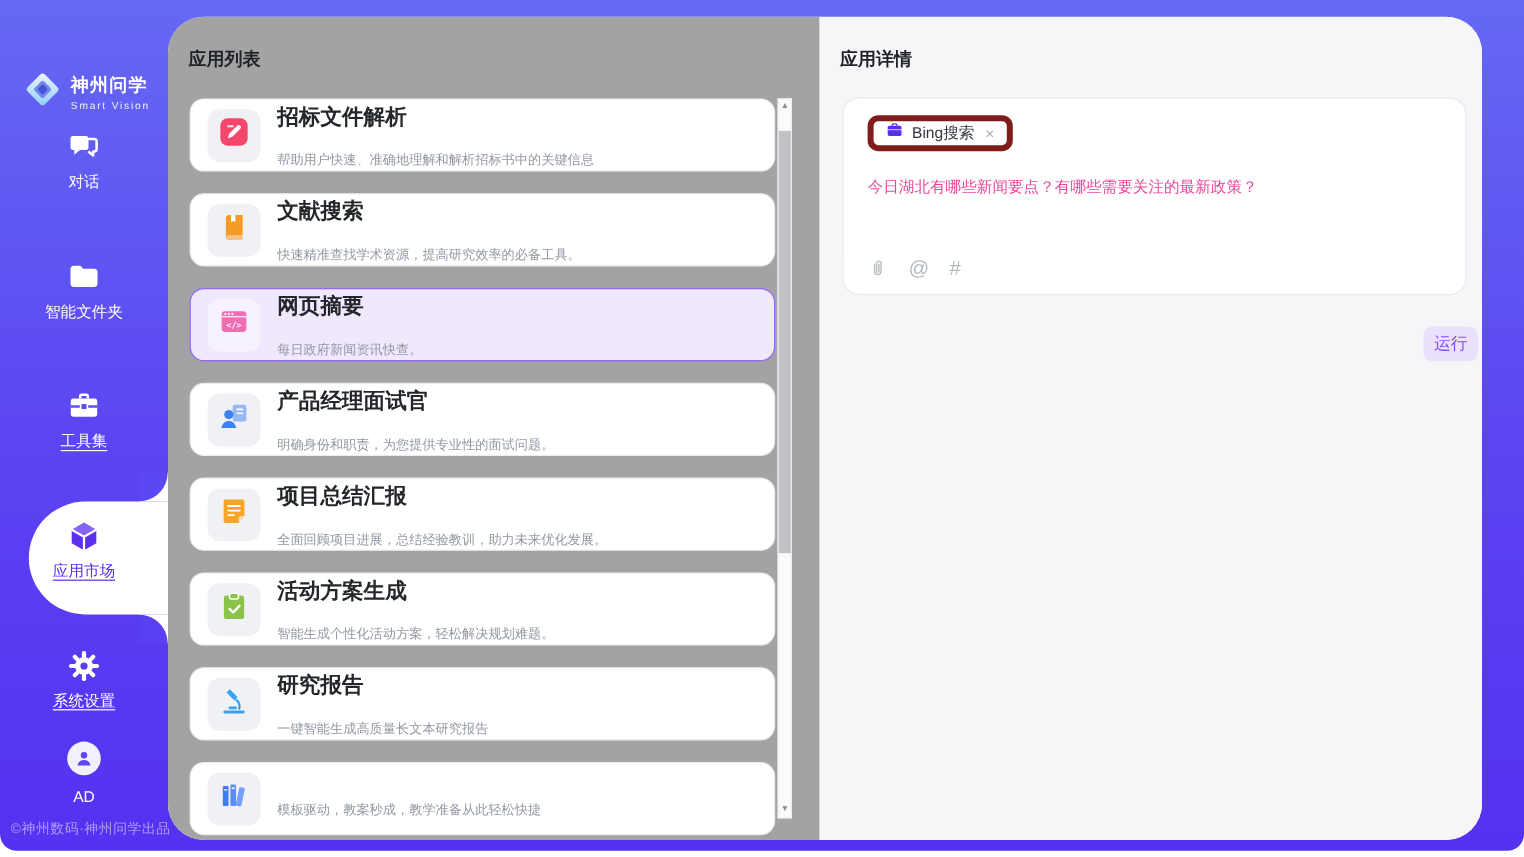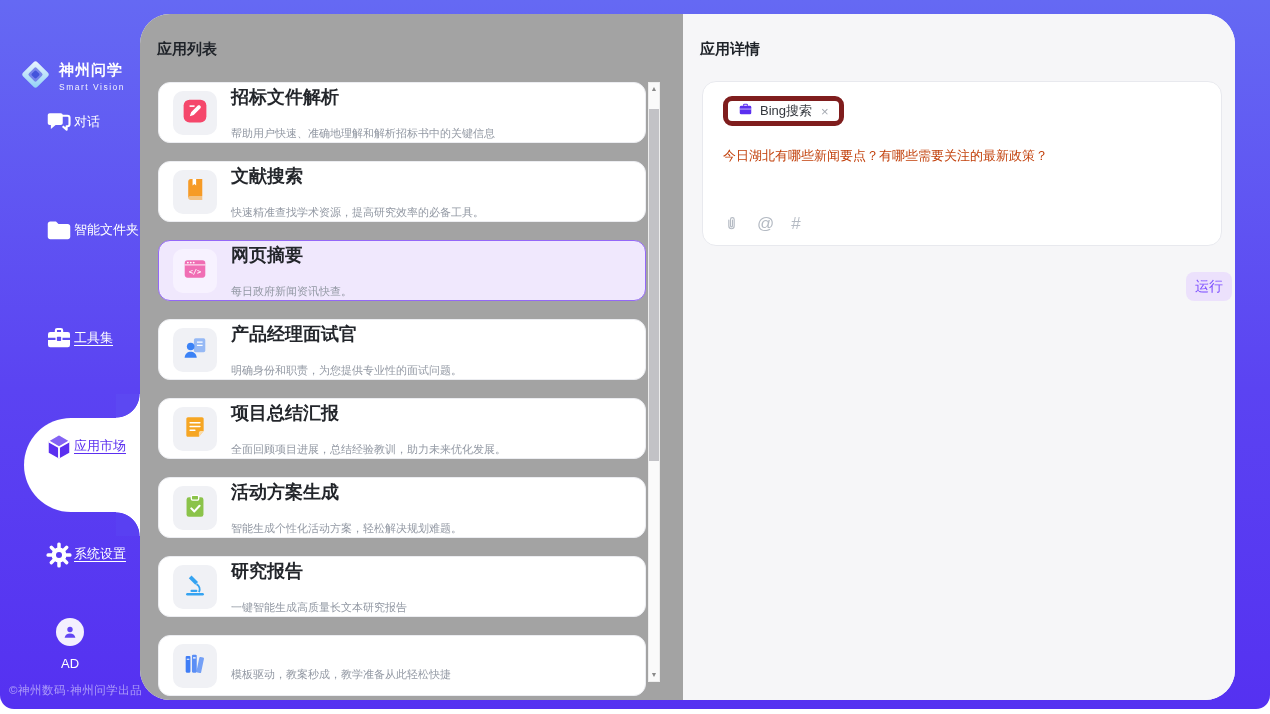--- a/index.html
+++ b/index.html
@@ -18,22 +18,22 @@
   .logo-sub { font-size:8.5px; letter-spacing:1.5px; opacity:.92; margin-top:2px; }
 
   .active-tab { position:absolute; left:24px; top:418px; width:116px; height:94px;
     background:#fff; border-radius:47px 0 0 47px; }
   .fillet-top { position:absolute; left:116px; top:394px; width:24px; height:24px;
     background:radial-gradient(circle 24px at 0 0,#5c48f2 97%,#fff 100%); }
   .fillet-bottom { position:absolute; left:116px; top:512px; width:24px; height:24px;
     background:radial-gradient(circle 24px at 0 100%,#5940f2 97%,#fff 100%); }
 
   nav { position:absolute; left:0; top:96px; width:140px; z-index:2; }
-  .nav-item { height:108px; padding-top:12px; display:flex; flex-direction:row;
-    cursor:pointer;padding-left:44px; }
+  .nav-item { height:108px; padding-top:12px; display:flex; flex-direction:column;
+    align-items:center; cursor:pointer; }
   .nav-icon { width:30px; height:30px; display:flex; align-items:center; justify-content:center; }
   .nav-label { font-size:13px; margin-top:5px; color:#fff; }
   .nav-item.underline .nav-label { text-decoration:underline; text-underline-offset:3px; }
   .nav-item.active .nav-label { color:#5b2ff0; }
 
   .user-row { position:absolute; left:0; bottom:38px; width:140px; display:flex;
     align-items:center; justify-content:center; gap:10px; cursor:pointer;flex-direction:column; }
   .avatar { width:28px; height:28px; border-radius:50%; background:#f3f0fe;
     display:flex; align-items:center; justify-content:center; }
   .user-name { font-size:13px; color:#fff; }
@@ -70,21 +70,21 @@
 
   
   .detail-section { position:relative; flex:1; height:100%; background:#f6f6f8; }
   .prompt-card { position:absolute; left:19px; right:13px; top:67px; height:165px;
     background:#fff; border:1px solid #e8e9ee; border-radius:14px; }
   .tool-tag { display:inline-flex; align-items:center; gap:7px; height:30px;
     margin:14px 0 0 20px; padding:0 10px; background:#fff; border:5px solid #7f1d1d;
     border-radius:9px; cursor:pointer; }
   .tag-label { font-size:13px; color:#33373d; }
   .tag-close { font-size:13px; color:#a3a8b0; cursor:pointer; margin-left:2px; }
-  .prompt-text { margin:21px 20px 0 20px; font-size:13px; color:#c2410c; cursor:text; }
+  .prompt-text { margin:21px 20px 0 20px; font-size:13px; color:#ec4899; cursor:text; }
   .attach-row { position:absolute; left:20px; bottom:13px; display:flex; align-items:center; gap:17px; }
   .attach-ic { color:#b4bac3; font-size:16px; display:flex; align-items:center; cursor:pointer; }
   .run-btn { position:absolute; right:3px; top:258px; width:46px; height:29px;
     background:#ece1fc; color:#7c4dff; font-size:14px; border:none; border-radius:8px;
     cursor:pointer; font-family:inherit; }
 </style>
 </head>
 <body>
 
 <div class="page">

